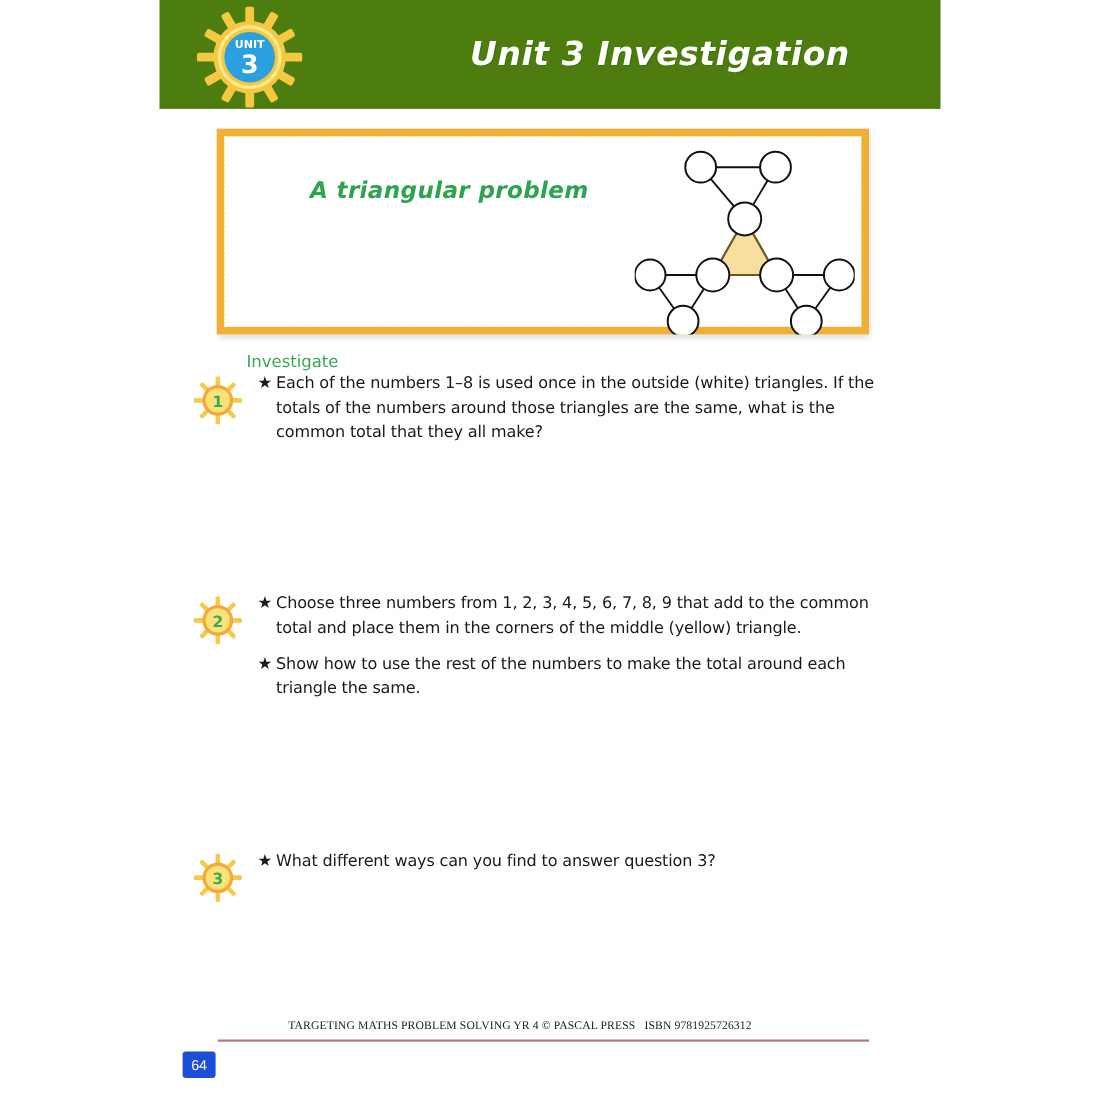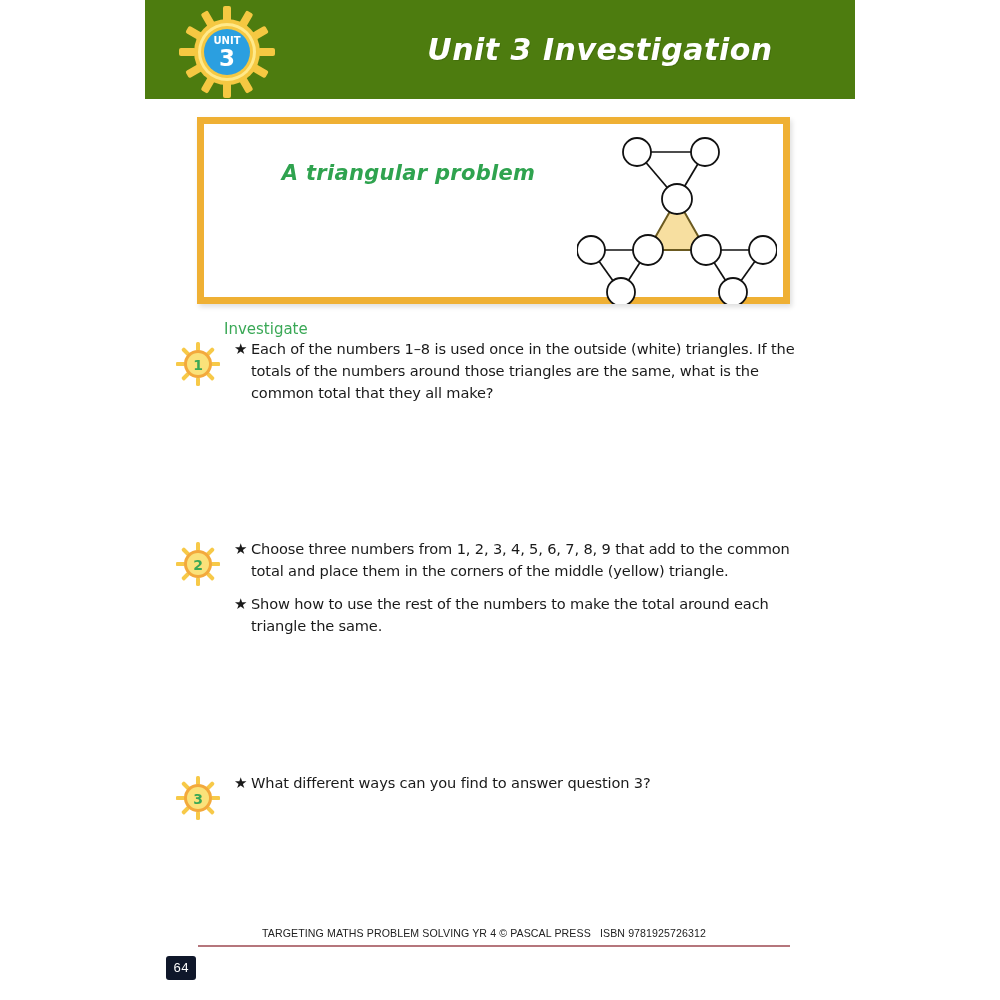--- a/index.html
+++ b/index.html
@@ -169,35 +169,35 @@
     width: 592px;
     height: 2px;
     background: #B5767C;
   }
   .page-box {
     position: absolute;
     left: 166px;
     top: 956px;
     width: 30px;
     height: 24px;
-    background: #0f172a;
+    background: #1d4ed8;
     border-radius: 3px;
     color: #ffffff;
-    font-family: Liberation Mono, monospace;
+    font-family: Liberation Sans, sans-serif;
     font-size: 13px;
     display: flex;
     align-items: center;
     justify-content: center;
   }
   .footer-text {
     position: absolute;
     left: 262px;
     top: 927px;
     color: #222222;
-    font-family: Liberation Sans, sans-serif;
+    font-family: Liberation Serif, serif;
     font-size: 10.6px;
     letter-spacing: 0.1px;
     white-space: pre;
   }
 </style>
 </head>
 <body>
 
 <div class="header-band">
   <div class="header-title">Unit 3 Investigation</div>

